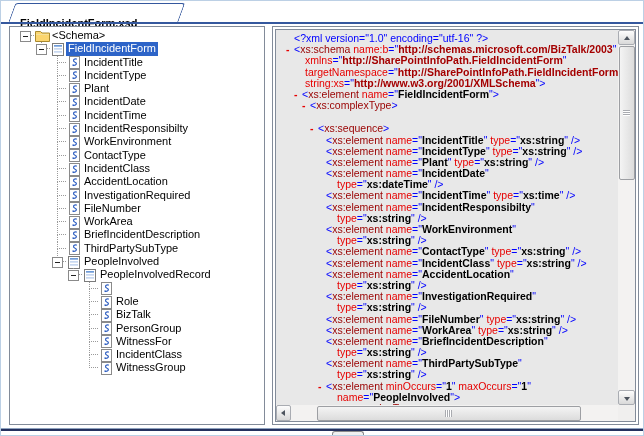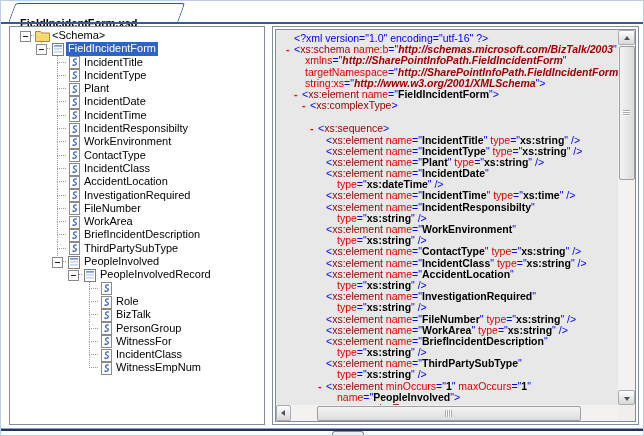--- a/index.html
+++ b/index.html
@@ -35,21 +35,21 @@
   .ticon svg{vertical-align:middle;margin-top:0px;}
   .lbl{display:inline-block;height:13.3px;padding:0 2px;vertical-align:top;}
   .sel{background:#2D64C8;color:#fff;}
   
   .xl{white-space:pre;font-size:10.5px;line-height:11.2px;height:11.2px;color:#000;}
   .mk{display:inline-block;width:8px;color:#E60000;font-weight:bold;}
   .x-pi,.x-m{color:#0000FF;}
   .x-el{color:#990000;}
   .x-at,.x-ns{color:#E60000;}
   .x-v{color:#000;font-weight:bold;}
-  .x-nv{color:#A40000;font-weight:bold;font-style:italic;}
+  .x-nv{color:#A40000;font-weight:bold;}
   
   .vsb{position:absolute;top:0;right:0;width:17px;bottom:16px;background:#F3F2F1;}
   .hsb{position:absolute;left:0;right:0;bottom:0;height:16px;background:#F3F2F1;}
   .sbtn{position:absolute;background:linear-gradient(#FDFDFD,#D9D9D9);border:1px solid #A9AcB2;
         border-radius:2px;box-sizing:border-box;}
   .vsb .up{top:0;left:0;width:17px;height:15px;}
   .vsb .down{bottom:0;left:0;width:17px;height:15px;}
   .hsb .left{left:0;top:0;width:15px;height:16px;}
   .hsb .right{right:0;top:0;width:15px;height:16px;}
   .tri{position:absolute;width:0;height:0;}
@@ -209,21 +209,21 @@
             </svg></span><span class="lbl">WitnessFor</span></div>
         <div class="trow"><span class="g"></span><span class="g"></span><span class="g"></span><span class="g"></span><span class="c"><i class="ct"></i><i class="cb"></i><i class="ch"></i></span><span class="ticon"><svg width="11" height="13" viewBox="0 0 11 13">
               <rect x="0.5" y="0.5" width="10" height="12" fill="#fff" stroke="#8A8A8A"></rect>
               <path d="M7.8 3.1 C3.9 2.3 3.7 5.4 6 6.2 C8.3 7 7.7 9.9 3.8 9.3" fill="none" stroke="#2F5FC2" stroke-width="1.2"></path>
               <path d="M2.9 8.7 L4.5 10.2 L5 8.4 Z" fill="#2F5FC2"></path>
             </svg></span><span class="lbl">IncidentClass</span></div>
         <div class="trow"><span class="g"></span><span class="g"></span><span class="g"></span><span class="g"></span><span class="c"><i class="ct"></i><i class="ch"></i></span><span class="ticon"><svg width="11" height="13" viewBox="0 0 11 13">
               <rect x="0.5" y="0.5" width="10" height="12" fill="#fff" stroke="#8A8A8A"></rect>
               <path d="M7.8 3.1 C3.9 2.3 3.7 5.4 6 6.2 C8.3 7 7.7 9.9 3.8 9.3" fill="none" stroke="#2F5FC2" stroke-width="1.2"></path>
               <path d="M2.9 8.7 L4.5 10.2 L5 8.4 Z" fill="#2F5FC2"></path>
-            </svg></span><span class="lbl">WitnessEmpNum</span></div>
+            </svg></span><span class="lbl">WitnessGroup</span></div>
       </div>
   </div>
 
   <div class="xml-panel">
     <div class="xml-inner">
       <div class="xml-content" id="xml-host">
           <div class="xl" style="padding-left: 0px;"><span class="mk"></span><span class="x-pi">&lt;?xml version="1.0" encoding="utf-16" ?&gt;</span></div>
           <div class="xl" style="padding-left: 0px;"><span class="mk">-</span><span class="x-m">&lt;</span><span class="x-el">xs:schema</span><span class="x-ns"> name:b</span><span class="x-m">="</span><span class="x-nv">http://schemas.microsoft.com/BizTalk/2003</span><span class="x-m">"</span></div>
           <div class="xl" style="padding-left: 11px;"><span class="mk"></span><span class="x-ns">xmlns</span><span class="x-m">="</span><span class="x-nv">http://SharePointInfoPath.FieldIncidentForm</span><span class="x-m">"</span></div>
           <div class="xl" style="padding-left: 11px;"><span class="mk"></span><span class="x-at">targetNamespace</span><span class="x-m">="</span><span class="x-nv">http://SharePointInfoPath.FieldIncidentForm</span></div>

